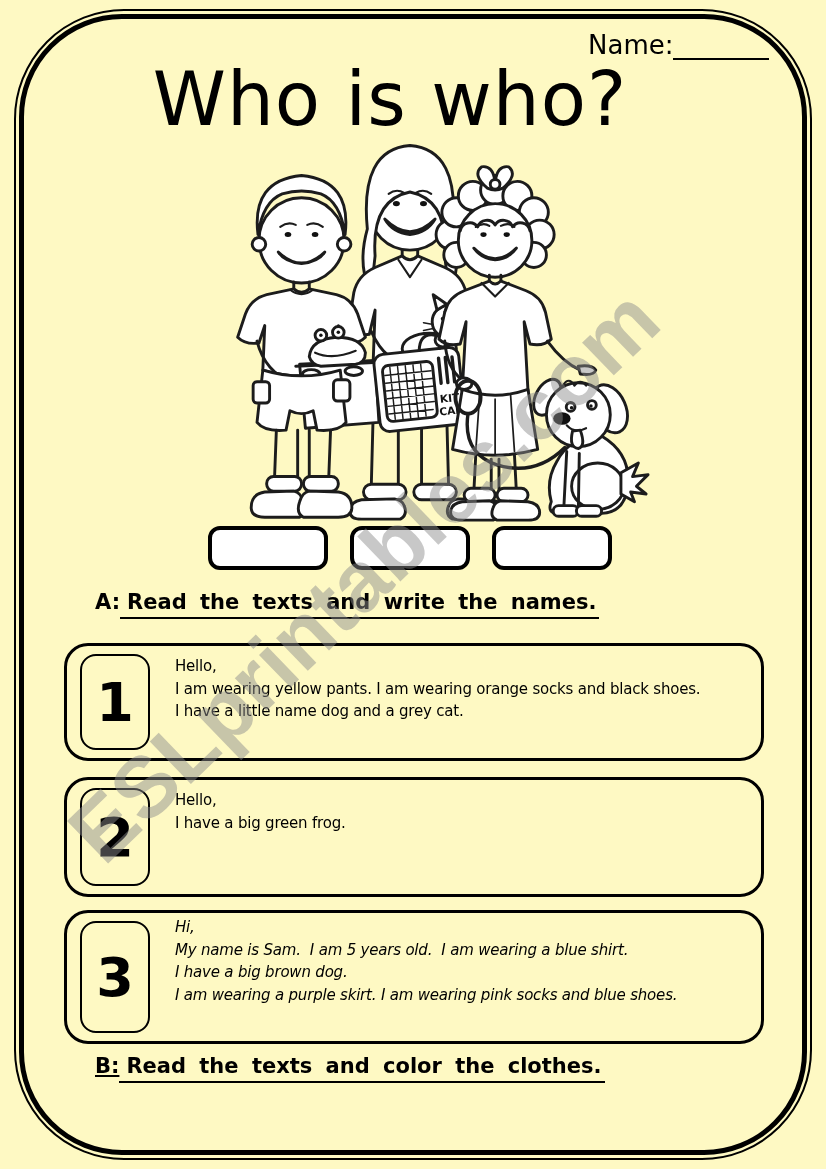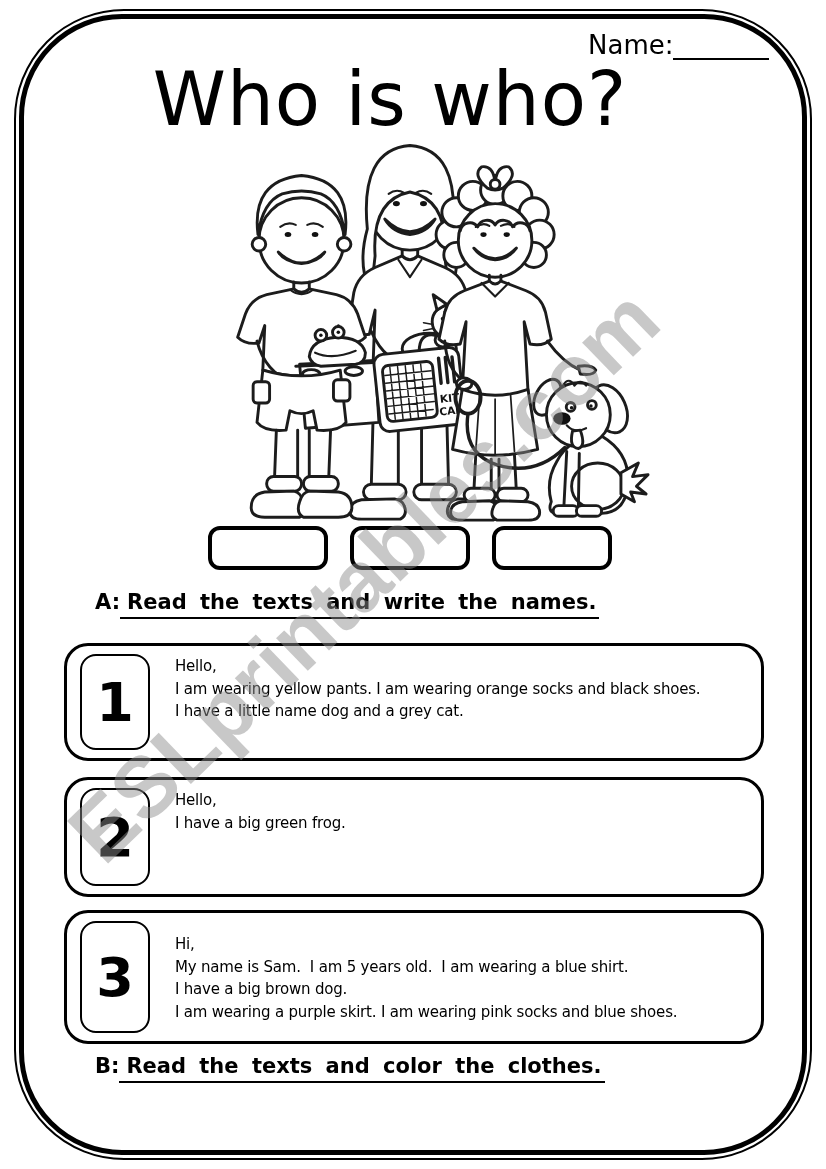--- a/index.html
+++ b/index.html
@@ -1,43 +1,43 @@
 <!DOCTYPE html>
 <html><head>
 <meta charset="utf-8">
 <style>
   html,body{margin:0;padding:0;background:#888;}
-  .page{position:relative;width:826px;height:1169px;background:#ffffff;
+  .page{position:relative;width:826px;height:1169px;background:#fef9c3;
         font-family:"DejaVu Sans",sans-serif;color:#000;overflow:hidden;margin:0 auto;}
   .b-outer{position:absolute;left:14px;top:9px;right:14px;bottom:9px;
            border:2px solid #000;border-radius:110px;}
   .b-inner{position:absolute;left:19px;top:14px;right:19px;bottom:14px;
            border:5px solid #000;border-radius:103px;}
   .name-row{position:absolute;top:30px;left:588px;font-size:26px;white-space:nowrap;}
   .name-line{display:inline-block;width:96px;height:24px;border-bottom:2px solid #000;
              vertical-align:bottom;}
   .title{position:absolute;top:56px;left:100px;width:580px;text-align:center;
          font-size:74px;font-weight:normal;letter-spacing:1px;white-space:nowrap;}
   .illu{position:absolute;left:148px;top:132px;width:520px;height:392px;}
   .name-box{position:absolute;top:526px;height:36px;width:112px;
             border:4px solid #000;border-radius:12px;background:#fff;}
   .nb1{left:208px;} .nb2{left:350px;} .nb3{left:492px;}
   .heading{position:absolute;left:95px;font-size:21px;font-weight:bold;
            word-spacing:6px;white-space:nowrap;}
   .heading .u{display:inline-block;border-bottom:2.5px solid #000;
               padding:0 3px 3px 7px;}
-  .hA{top:590px;} .hB{top:1054px;}
+  .hA{top:590px;} .hB{top:1054px;text-decoration:underline;}
   .card{position:absolute;left:64px;width:694px;border:3px solid #000;border-radius:24px;}
   .c1{top:643px;height:112px;} .c2{top:777px;height:114px;} .c3{top:910px;height:128px;}
   .badge{position:absolute;left:13px;top:8px;bottom:8px;width:66px;
          border:2.5px solid #000;border-radius:16px;display:flex;
          align-items:center;justify-content:center;font-size:54px;font-weight:bold;}
   .card-text{position:absolute;left:108px;top:9px;font-size:15px;line-height:22.5px;
              letter-spacing:-0.2px;}
-  .c3 .card-text{top:20px;}
+  .c3 .card-text{top:3px;font-style:italic;}
   .card-text div{white-space:pre;}
   .watermark{position:absolute;left:118px;top:782px;height:100px;line-height:100px;
              font-family:"Liberation Sans",sans-serif;font-weight:bold;font-size:86px;
              color:rgba(140,140,140,0.48);transform:rotate(-44deg);transform-origin:0 100%;
              white-space:nowrap;z-index:40;pointer-events:none;}
 </style>
 </head>
 <body>
 
 <div class="page">

